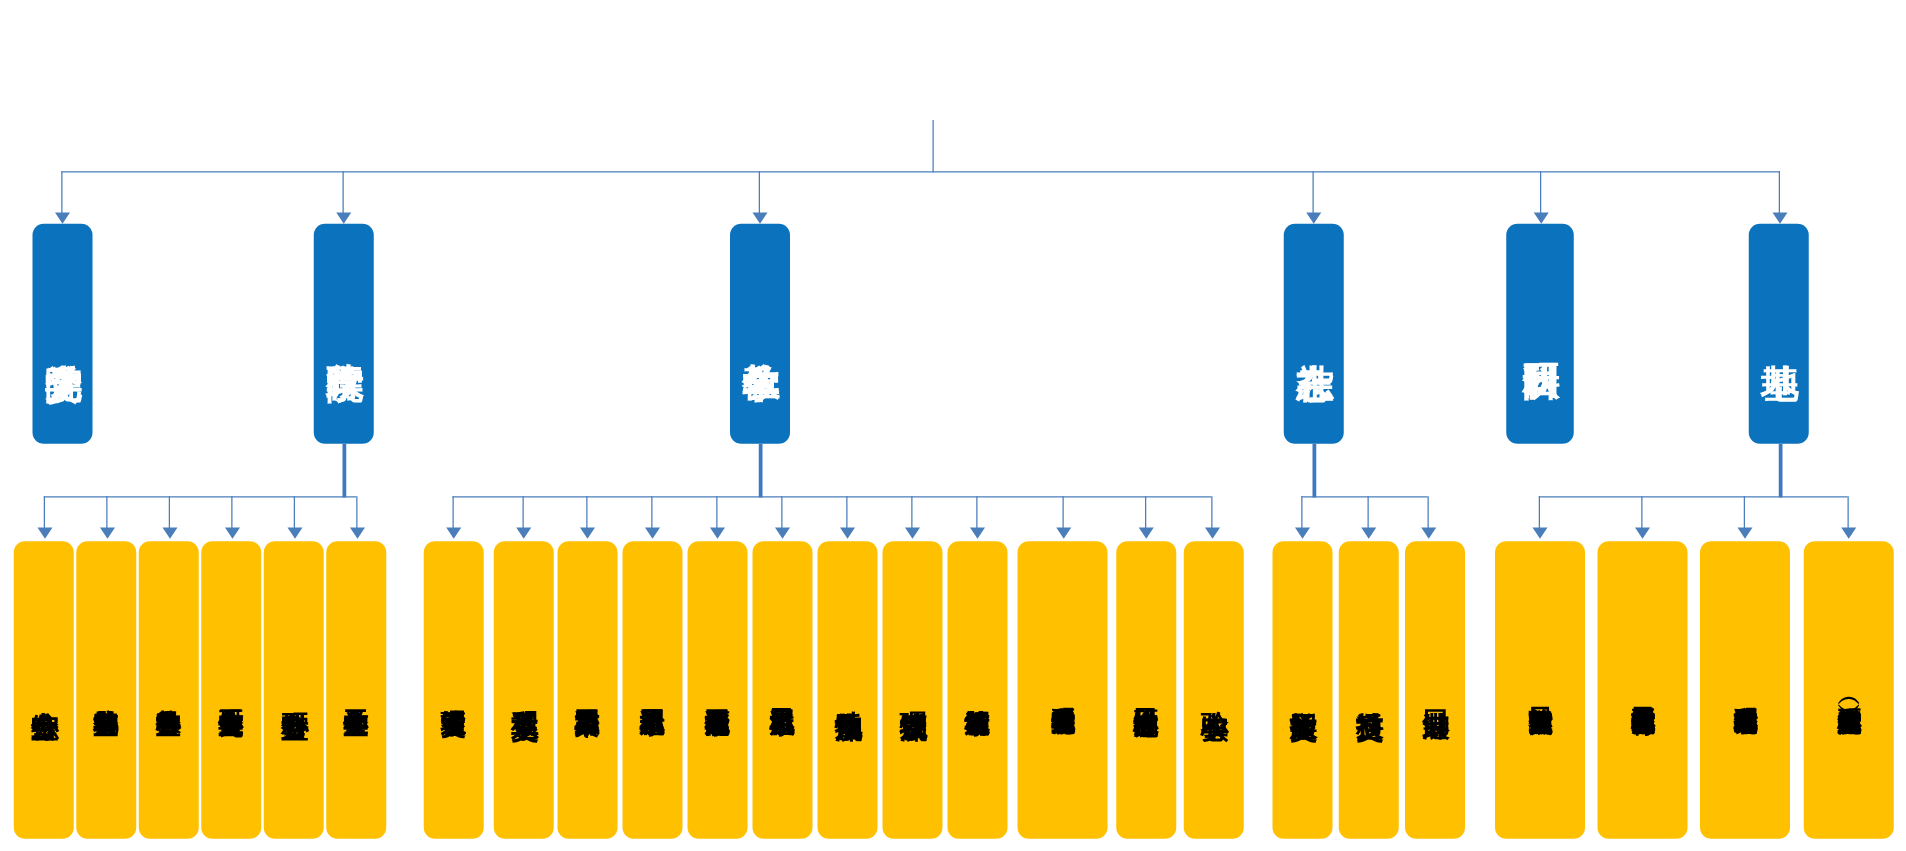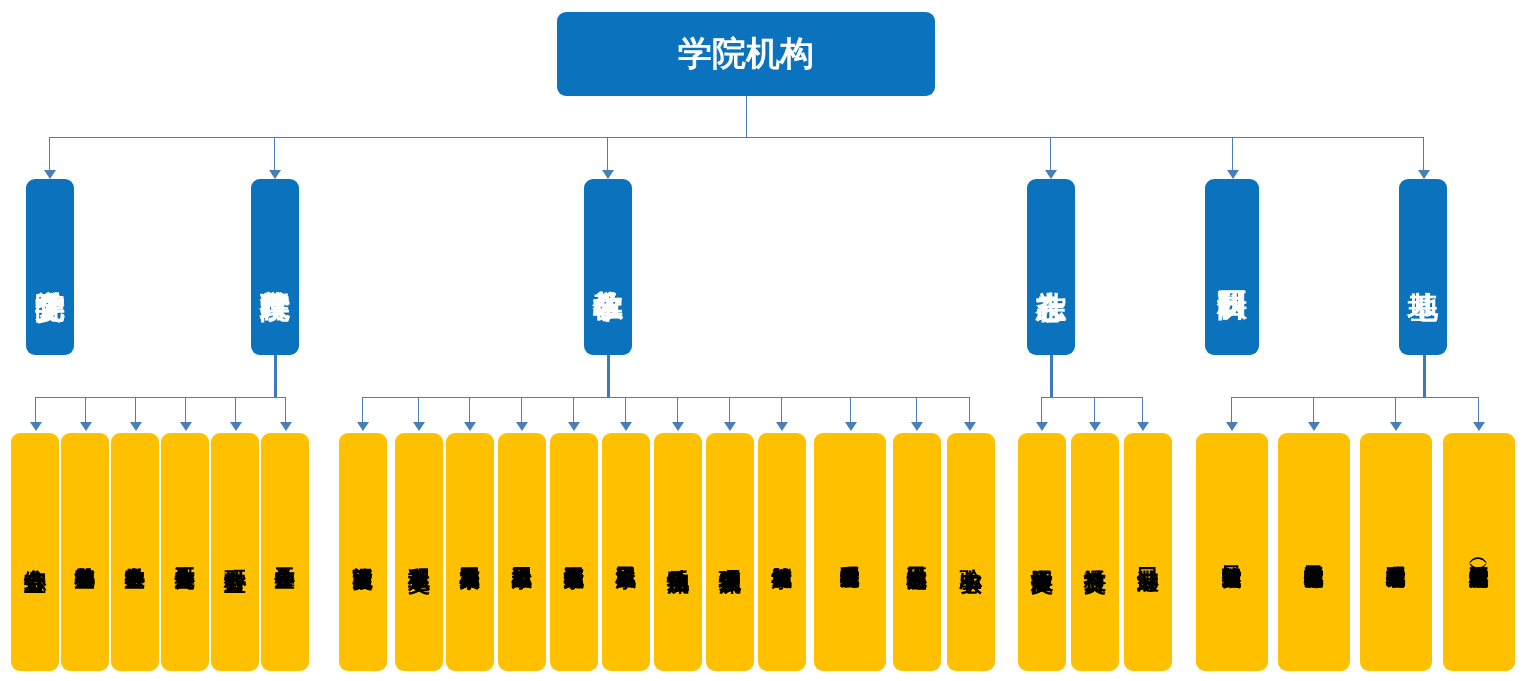--- a/index.html
+++ b/index.html
@@ -62,21 +62,20 @@
     border-left:6px solid transparent;
     border-right:6px solid transparent;
     border-top:9px solid #4A7EBB;
   }
 </style>
 </head>
 <body>
 
 <div id="chart">
 
-  <div class="node root" style="left:557px;top:12px;width:378px;height:84px;">学院机构</div>
 
   <div class="vline" style="left:746px;top:96px;height:42px;"></div>
 
   <div class="hline" style="left:49px;top:137px;width:1375px;"></div>
 
   <div class="vline" style="left:49px;top:137px;height:34px;"></div>
   <div class="arrow" style="left:44px;top:170px;"></div>
 
   <div class="vline" style="left:274px;top:137px;height:34px;"></div>
   <div class="arrow" style="left:269px;top:170px;"></div>

